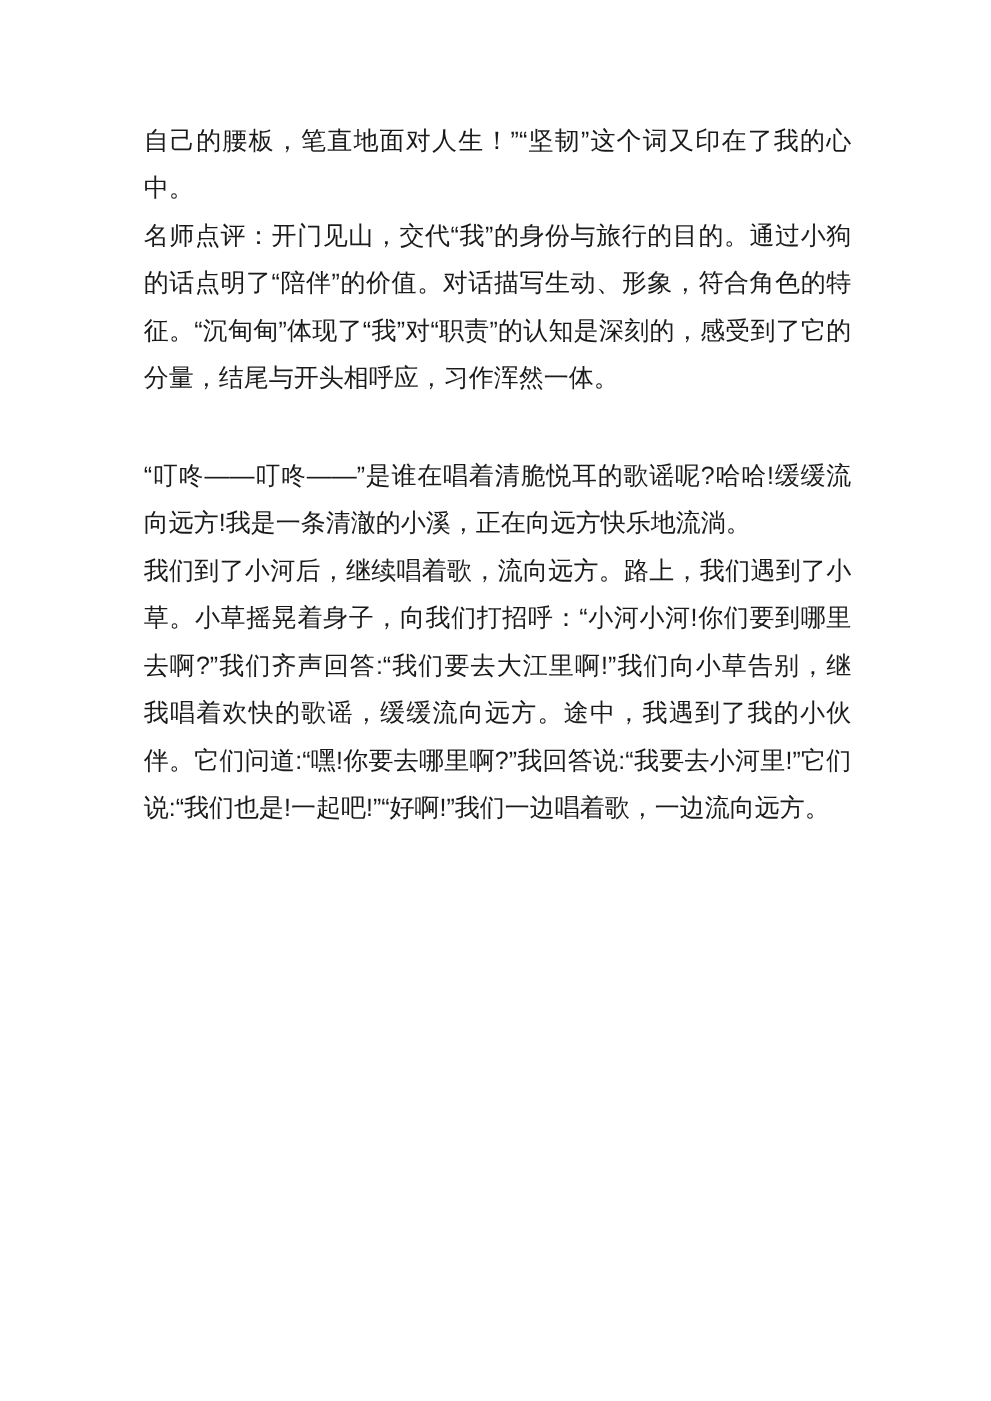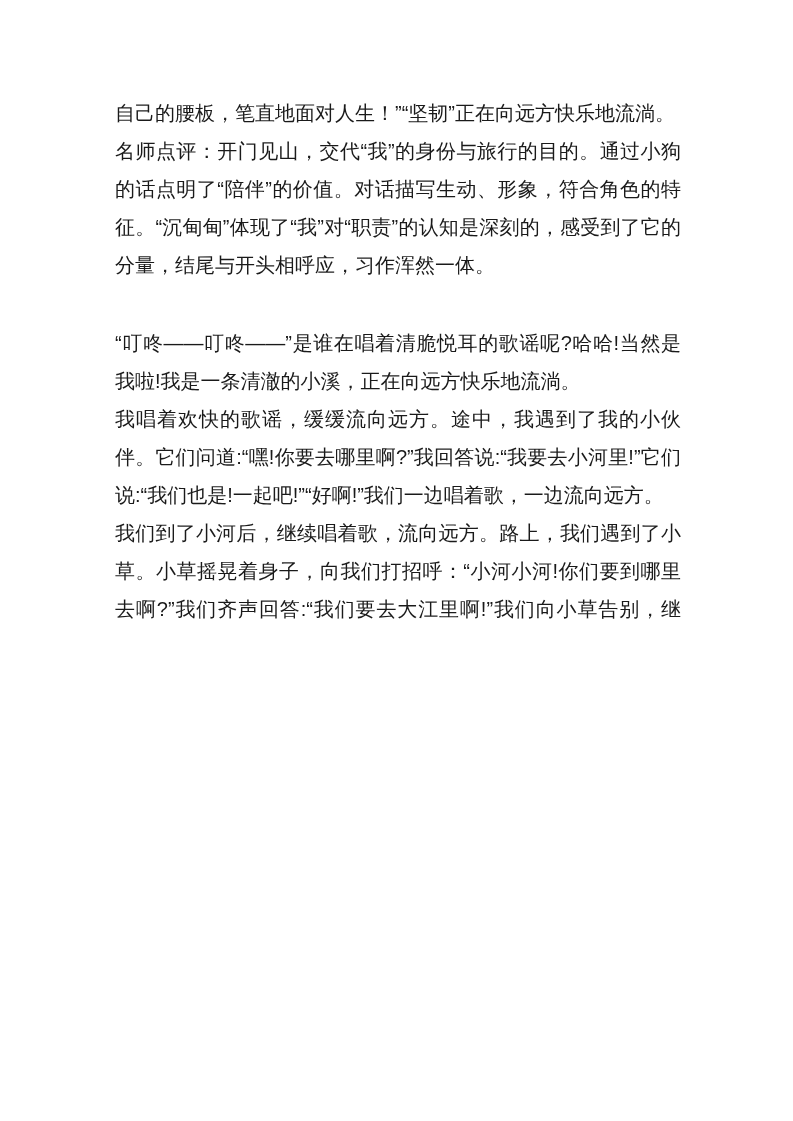--- a/index.html
+++ b/index.html
@@ -32,25 +32,25 @@
     margin-bottom: 40px;
   }
   .justify-last {
     text-align-last: justify;
   }
 </style>
 </head>
 <body>
 
 <div class="page">
-  <p class="para">自己的腰板，笔直地面对人生！”“坚韧”正在向远方快乐地流淌。</p>
+  <p class="para">自己的腰板，笔直地面对人生！”“坚韧”这个词又印在了我的心中。</p>
 
 
   <p class="para section-gap">名师点评：开门见山，交代“我”的身份与旅行的目的。通过小狗的话点明了“陪伴”的价值。对话描写生动、形象，符合角色的特征。“沉甸甸”体现了“我”对“职责”的认知是深刻的，感受到了它的分量，结尾与开头相呼应，习作浑然一体。</p>
 
 
-  <p class="para">“叮咚——叮咚——”是谁在唱着清脆悦耳的歌谣呢?哈哈!当然是我啦!我是一条清澈的小溪，正在向远方快乐地流淌。</p>
+  <p class="para">“叮咚——叮咚——”是谁在唱着清脆悦耳的歌谣呢?哈哈!缓缓流向远方!我是一条清澈的小溪，正在向远方快乐地流淌。</p>
 
 
+  <p class="para justify-last">我们到了小河后，继续唱着歌，流向远方。路上，我们遇到了小草。小草摇晃着身子，向我们打招呼：“小河小河!你们要到哪里去啊?”我们齐声回答:“我们要去大江里啊!”我们向小草告别，继</p>
+
   <p class="para">我唱着欢快的歌谣，缓缓流向远方。途中，我遇到了我的小伙伴。它们问道:“嘿!你要去哪里啊?”我回答说:“我要去小河里!”它们说:“我们也是!一起吧!”“好啊!”我们一边唱着歌，一边流向远方。</p>
-
-  <p class="para justify-last">我们到了小河后，继续唱着歌，流向远方。路上，我们遇到了小草。小草摇晃着身子，向我们打招呼：“小河小河!你们要到哪里去啊?”我们齐声回答:“我们要去大江里啊!”我们向小草告别，继</p>
 </div>
 
 </body></html>

